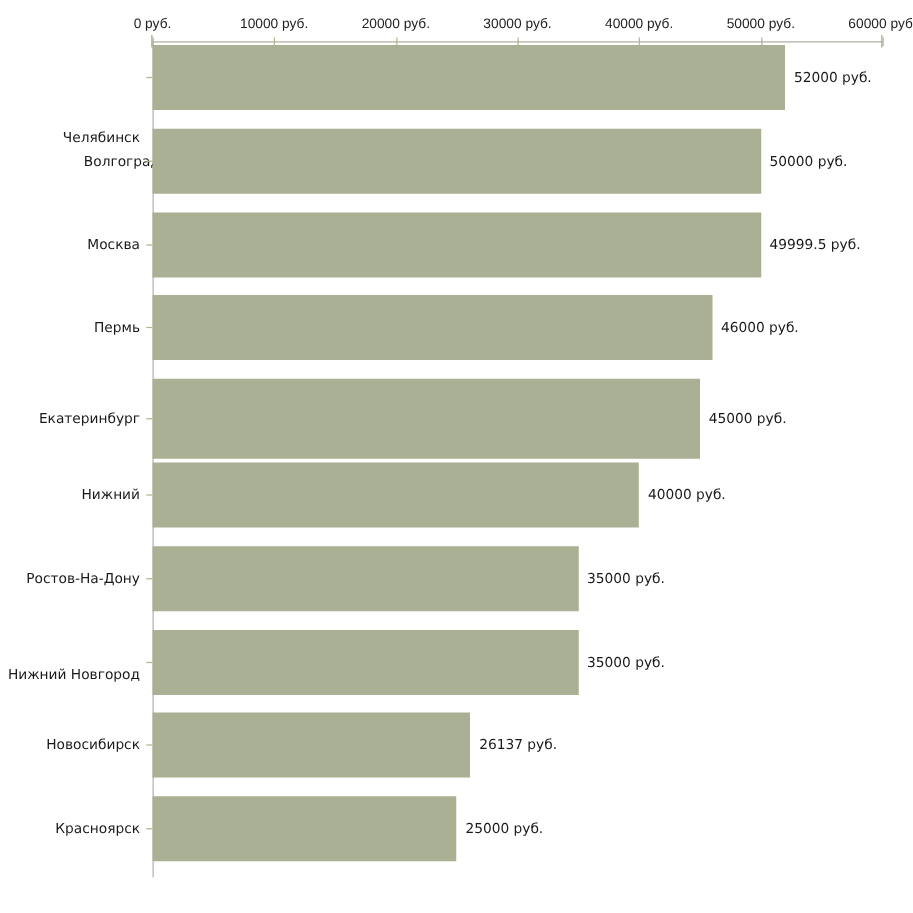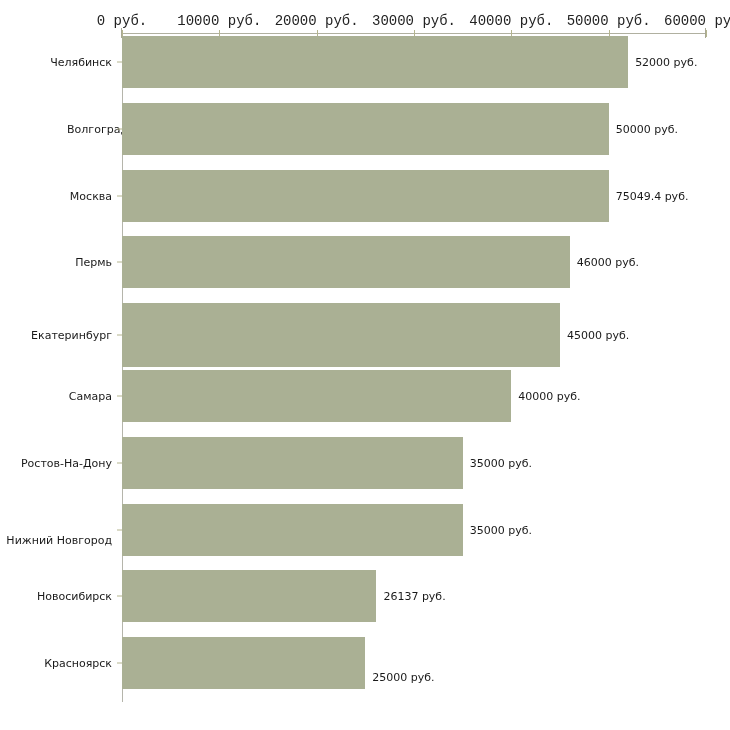--- a/index.html
+++ b/index.html
@@ -56,25 +56,25 @@
   .tick {
     position: absolute;
     top: 30px;
     width: 1px;
     height: 7px;
     background: #b5b58f;
   }
   .tick-label {
     position: absolute;
     top: 13px;
-    font-size: 14px;
+    font-size: 11px;
     color: #222222;
     white-space: nowrap;
     transform: translateX(-50%);
-    font-family: Liberation Mono, monospace;
+    font-family: Liberation Sans, sans-serif;
   }
 
   
   .bar-row {
     position: absolute;
     left: 0;
     width: 730px;
   }
   .bar {
     position: absolute;
@@ -135,51 +135,51 @@
       <div class="tick-label" style="left: 414px;">30000 руб.</div>
       <div class="tick" style="left: 511.333px;"></div>
       <div class="tick-label" style="left: 511.333px;">40000 руб.</div>
       <div class="tick" style="left: 608.667px;"></div>
       <div class="tick-label" style="left: 608.667px;">50000 руб.</div>
       <div class="tick" style="left: 706px;"></div>
       <div class="tick-label" style="left: 706px;">60000 руб.</div>
     </div>
   <div id="bars">
       <div class="bar-row" style="top: 36px; height: 52px;">
-        <div class="cat-label" style="left: 0px;">Челябинск</div>
+        <div class="cat-label" style="left: 0px; margin-top: 48px;">Челябинск</div>
         <div class="cat-tick"></div>
         <div class="bar" style="width: 506.133px; background: rgb(170, 176, 148);"></div>
         <div class="bar-value" style="left: 635.133px;">52000 руб.</div>
       </div>
       <div class="bar-row" style="top: 102.8px; height: 52px;">
         <div class="cat-label" style="left: 16px;">Волгоград</div>
         <div class="cat-tick"></div>
         <div class="bar" style="width: 486.667px; background: rgb(170, 176, 148);"></div>
         <div class="bar-value" style="left: 615.667px;">50000 руб.</div>
       </div>
       <div class="bar-row" style="top: 169.6px; height: 52px;">
         <div class="cat-label" style="left: 0px;">Москва</div>
         <div class="cat-tick"></div>
         <div class="bar" style="width: 486.662px; background: rgb(170, 176, 148);"></div>
-        <div class="bar-value" style="left: 615.662px;">75049.4 руб.</div>
+        <div class="bar-value" style="left: 615.662px;">49999.5 руб.</div>
       </div>
       <div class="bar-row" style="top: 236.4px; height: 52px;">
         <div class="cat-label" style="left: 0px;">Пермь</div>
         <div class="cat-tick"></div>
         <div class="bar" style="width: 447.733px; background: rgb(170, 176, 148);"></div>
         <div class="bar-value" style="left: 576.733px;">46000 руб.</div>
       </div>
       <div class="bar-row" style="top: 303.2px; height: 64px;">
         <div class="cat-label" style="left: 0px;">Екатеринбург</div>
         <div class="cat-tick"></div>
         <div class="bar" style="width: 438px; background: rgb(170, 176, 148);"></div>
         <div class="bar-value" style="left: 567px;">45000 руб.</div>
       </div>
       <div class="bar-row" style="top: 370px; height: 52px;">
-        <div class="cat-label" style="left: 0px;">Самара</div>
+        <div class="cat-label" style="left: 0px;">Нижний</div>
         <div class="cat-tick"></div>
         <div class="bar" style="width: 389.333px; background: rgb(170, 176, 148);"></div>
         <div class="bar-value" style="left: 518.333px;">40000 руб.</div>
       </div>
       <div class="bar-row" style="top: 436.8px; height: 52px;">
         <div class="cat-label" style="left: 0px;">Ростов-На-Дону</div>
         <div class="cat-tick"></div>
         <div class="bar" style="width: 340.667px; background: rgb(170, 176, 148);"></div>
         <div class="bar-value" style="left: 469.667px;">35000 руб.</div>
       </div>
@@ -192,17 +192,17 @@
       <div class="bar-row" style="top: 570.4px; height: 52px; padding-left: 40px;">
         <div class="cat-label" style="left: 0px;">Новосибирск</div>
         <div class="cat-tick"></div>
         <div class="bar" style="width: 254.4px; background: rgb(170, 176, 148);"></div>
         <div class="bar-value" style="left: 383.4px;">26137 руб.</div>
       </div>
       <div class="bar-row" style="top: 637.2px; height: 52px;">
         <div class="cat-label" style="left: 0px;">Красноярск</div>
         <div class="cat-tick"></div>
         <div class="bar" style="width: 243.333px; background: rgb(170, 176, 148);"></div>
-        <div class="bar-value" style="left: 372.333px; margin-top: 14px;">25000 руб.</div>
+        <div class="bar-value" style="left: 372.333px;">25000 руб.</div>
       </div>
     </div>
 
 </div>
 
 </body></html>

